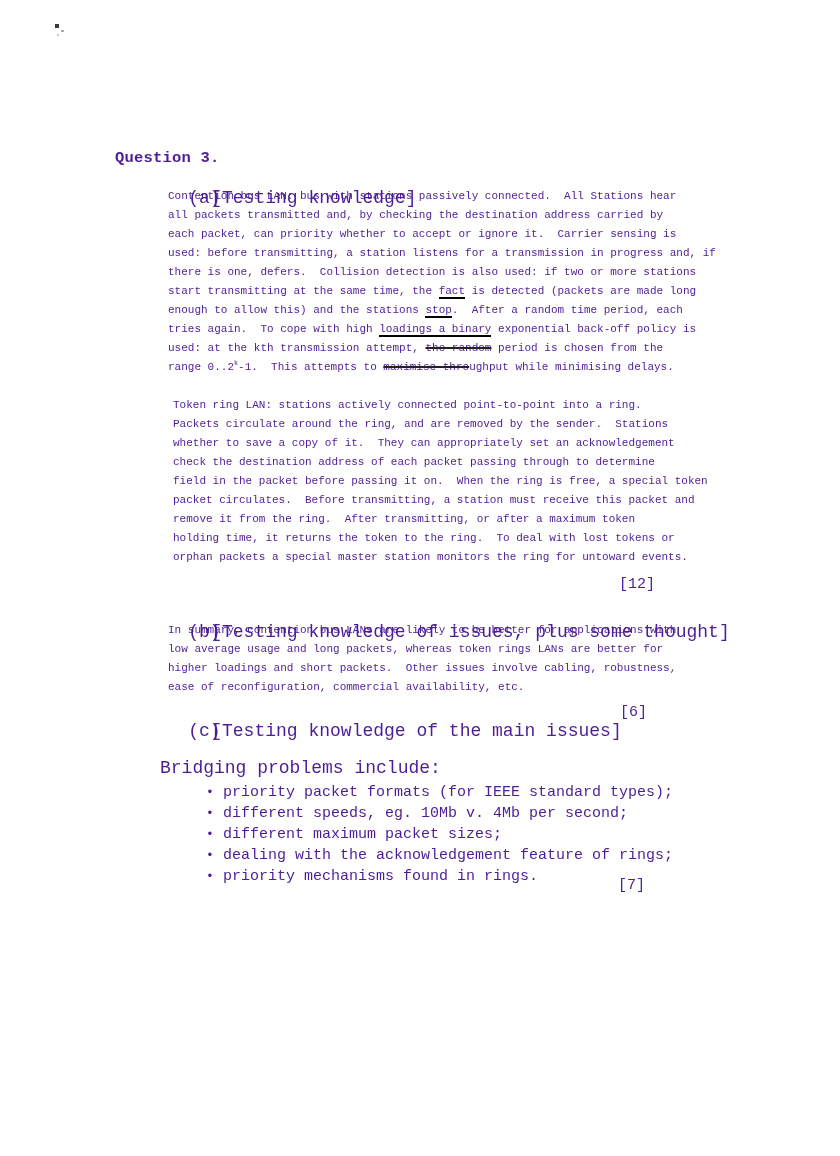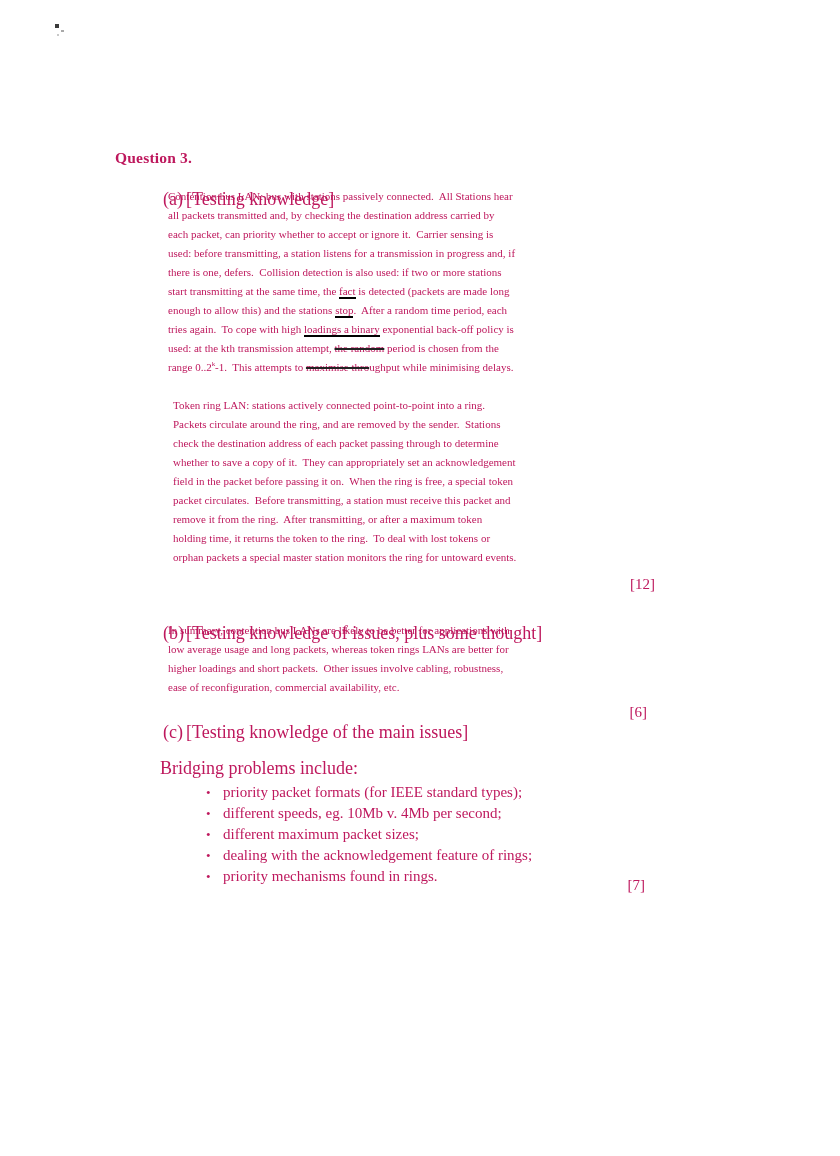--- a/index.html
+++ b/index.html
@@ -5,22 +5,22 @@
   html, body {
     margin: 0;
     padding: 0;
     background: #ffffff;
   }
   .page {
     position: relative;
     width: 748px;
     height: 1156px;
     background: #ffffff;
-    font-family: Liberation Serif, serif;
-    color: #be185d;
+    font-family: Liberation Mono, monospace;
+    color: #4c1d95;
     overflow: hidden;
   }
   .abs { position: absolute; }
   .doc-title {
     font-weight: 700;
     font-size: 15.5px;
     letter-spacing: 0.2px;
     white-space: pre;
   }
   .sec-row { font-size: 18px; white-space: pre; }
@@ -89,22 +89,22 @@
       <div class="line">start transmitting at the same time, the <span class="pen-under">fact</span> is detected (packets are made long</div>
       <div class="line">enough to allow this) and the stations <span class="pen-under">stop</span>.  After a random time period, each</div>
       <div class="line">tries again.  To cope with high <span class="pen-under">loadings a binary</span> exponential back-off policy is</div>
       <div class="line">used: at the kth transmission attempt, <span class="pen-strike">the random</span> period is chosen from the</div>
       <div class="line">range 0..2<span class="txt-sup">k</span>-1.  This attempts to <span class="pen-strike">maximise thro</span>ughput while minimising delays.</div>
     </div>
 
   <div class="abs para" style="left:173px; top:396px;">
       <div class="line">Token ring LAN: stations actively connected point-to-point into a ring.</div>
       <div class="line">Packets circulate around the ring, and are removed by the sender.  Stations</div>
+      <div class="line">whether to save a copy of it.  They can appropriately set an acknowledgement</div>
       <div class="line">check the destination address of each packet passing through to determine</div>
-      <div class="line">whether to save a copy of it.  They can appropriately set an acknowledgement</div>
       <div class="line">field in the packet before passing it on.  When the ring is free, a special token</div>
       <div class="line">packet circulates.  Before transmitting, a station must receive this packet and</div>
       <div class="line">remove it from the ring.  After transmitting, or after a maximum token</div>
       <div class="line">holding time, it returns the token to the ring.  To deal with lost tokens or</div>
       <div class="line">orphan packets a special master station monitors the ring for untoward events.</div>
     </div>
 
   <div class="abs marks-badge" style="left:565px; top:576px;">[12]</div>
 
   <div class="abs sec-row" style="left:145px; top:602px;">

